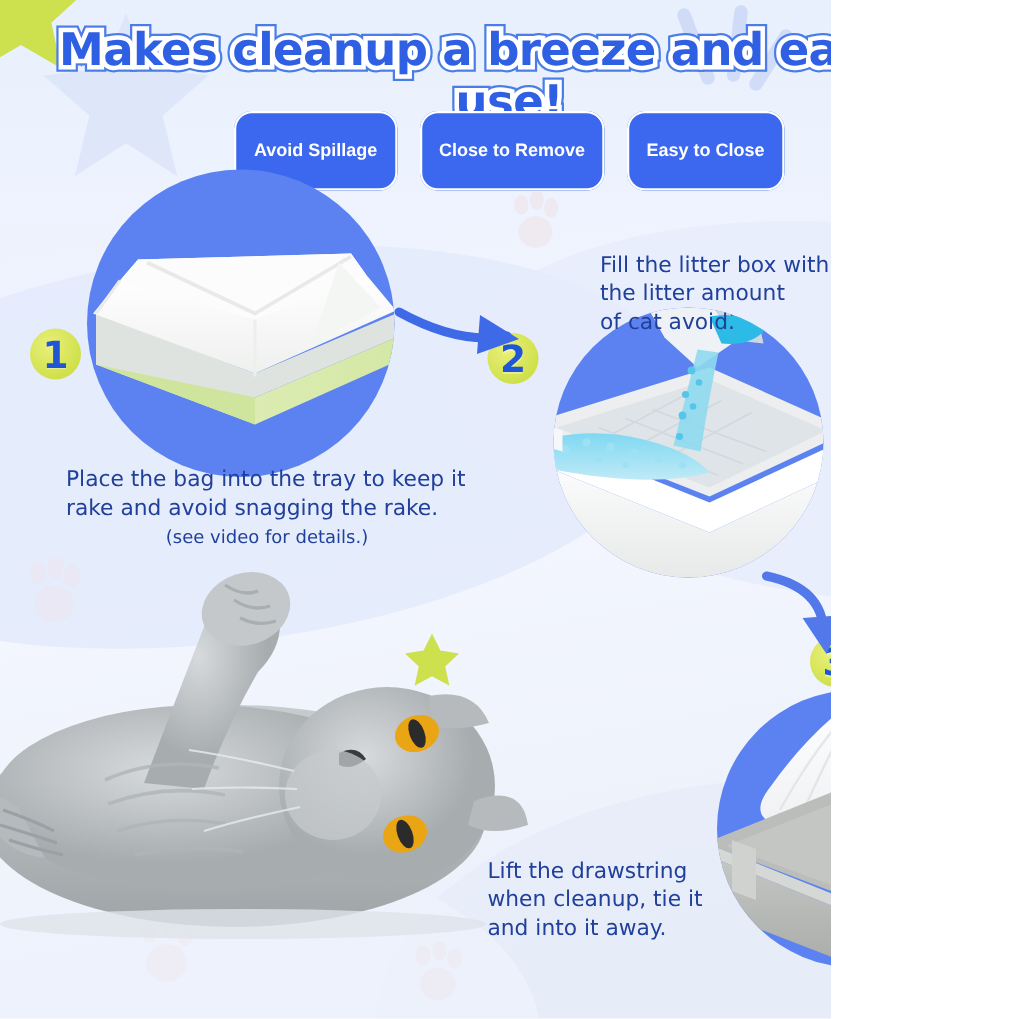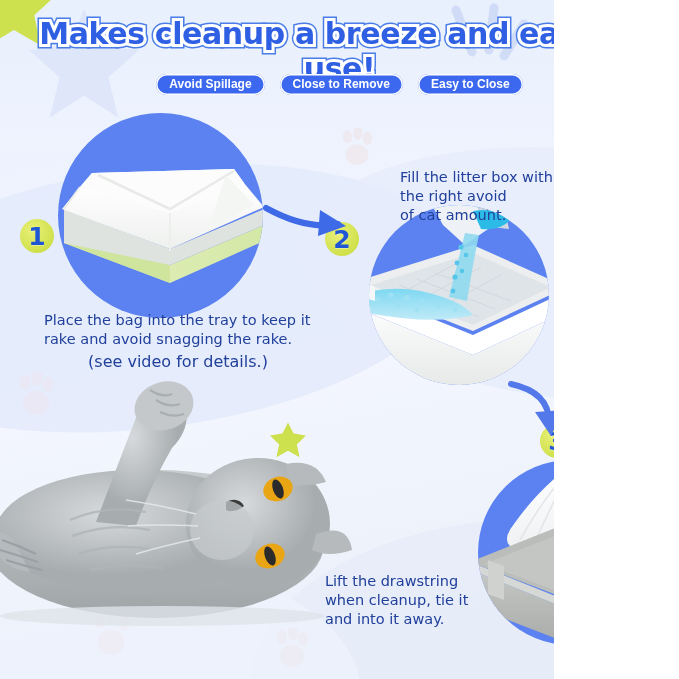--- a/index.html
+++ b/index.html
@@ -33,21 +33,21 @@
   .title-mid{position:absolute;left:0;top:0;width:679px;text-align:center;
              font-family:"DejaVu Sans",sans-serif;font-weight:bold;font-size:30px;letter-spacing:-.4px;
              color:#fff;-webkit-text-stroke:6px #ffffff;}
   .title-top{position:absolute;left:0;top:0;width:679px;text-align:center;
              font-family:"DejaVu Sans",sans-serif;font-weight:bold;font-size:30px;letter-spacing:-.4px;
              color:#2f5fe3;}
 
   
   .pills{position:absolute;left:0;top:74px;width:679px;display:flex;justify-content:center;gap:15px;}
   .pill{background:#3b68ef;color:#fff;border-radius:12px;height:21px;line-height:21px;
-        padding:0 13px;font-size:12px;font-weight:bold;
+        padding:16px 13px;font-size:12px;font-weight:bold;
         box-shadow:inset 0 0 0 1.5px #fff;white-space:nowrap;
         font-family:"Liberation Sans",sans-serif;}
 
   
   .circ{position:absolute;border-radius:50%;overflow:hidden;background:#5b82f0;}
   .c1{left:58px;top:113px;width:205px;height:205px;}
   .c2{left:369px;top:205px;width:180px;height:180px;}
   .c3{left:478px;top:460px;width:185px;height:185px;}
 
   .photo{position:absolute;inset:0;}
@@ -62,21 +62,21 @@
   .b3{left:540px;top:424px;}
 
   .arrow{position:absolute;pointer-events:none;}
   .a1{left:262px;top:190px;width:100px;height:56px;}
   .a2{left:505px;top:378px;width:70px;height:62px;}
 
   
   .cap{position:absolute;color:#21409b;font-family:"DejaVu Sans",sans-serif;
        font-size:14.5px;line-height:1.32;font-weight:normal;}
   .cap1{left:44px;top:311px;width:300px;text-align:left;}
-  .cap1 .sub{display:block;font-size:16px;text-align:center;margin-top:2px;width:268px;}
+  .cap1 .sub{display:block;font-size:12px;text-align:center;margin-top:2px;width:268px;}
   .cap2{left:400px;top:168px;width:235px;text-align:left;}
   .cap3{left:325px;top:572px;width:240px;text-align:left;}
 
   
   .cat{position:absolute;left:-14px;top:372px;width:366px;height:262px;}
 </style>
 </head>
 <body>
 
 <div id="stage">
@@ -370,22 +370,22 @@
   </svg>
 
   <div class="cap cap1">
     <div>Place the bag into the tray to keep it</div>
     <div>rake and avoid snagging the rake.</div>
     <span class="sub">(see video for details.)</span>
   </div>
 
   <div class="cap cap2">
     <div>Fill the litter box with</div>
-    <div>the right avoid</div>
-    <div>of cat amount.</div>
+    <div>the litter amount</div>
+    <div>of cat avoid.</div>
   </div>
 
   <div class="cap cap3">
     <div>Lift the drawstring</div>
     <div>when cleanup, tie it</div>
     <div>and into it away.</div>
   </div>
 
 </div>
 

